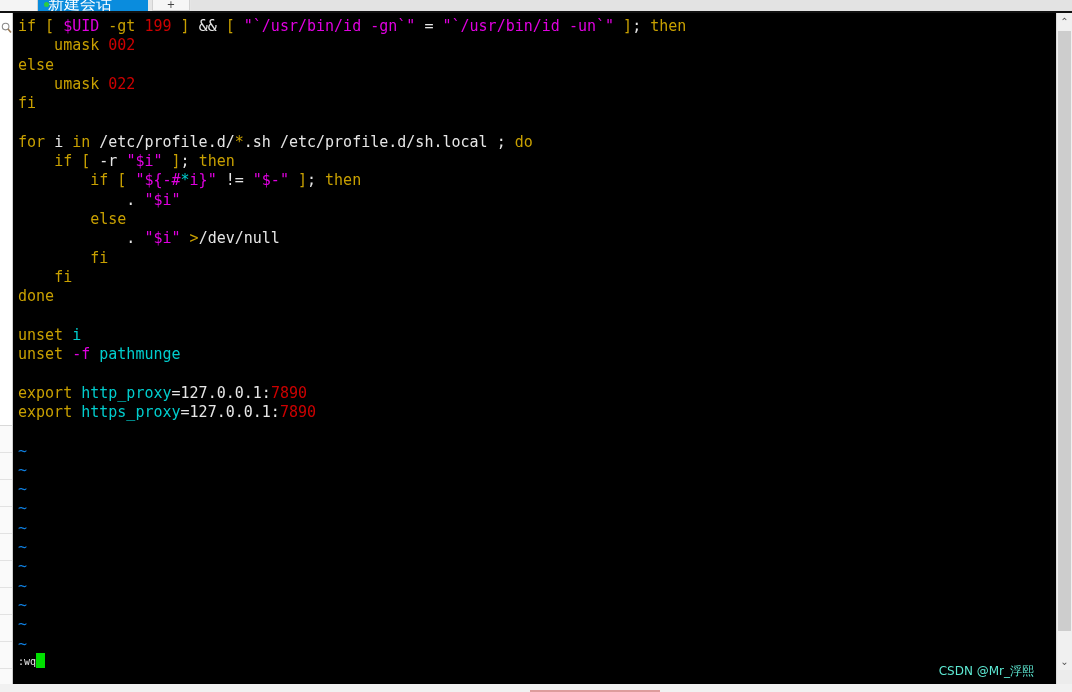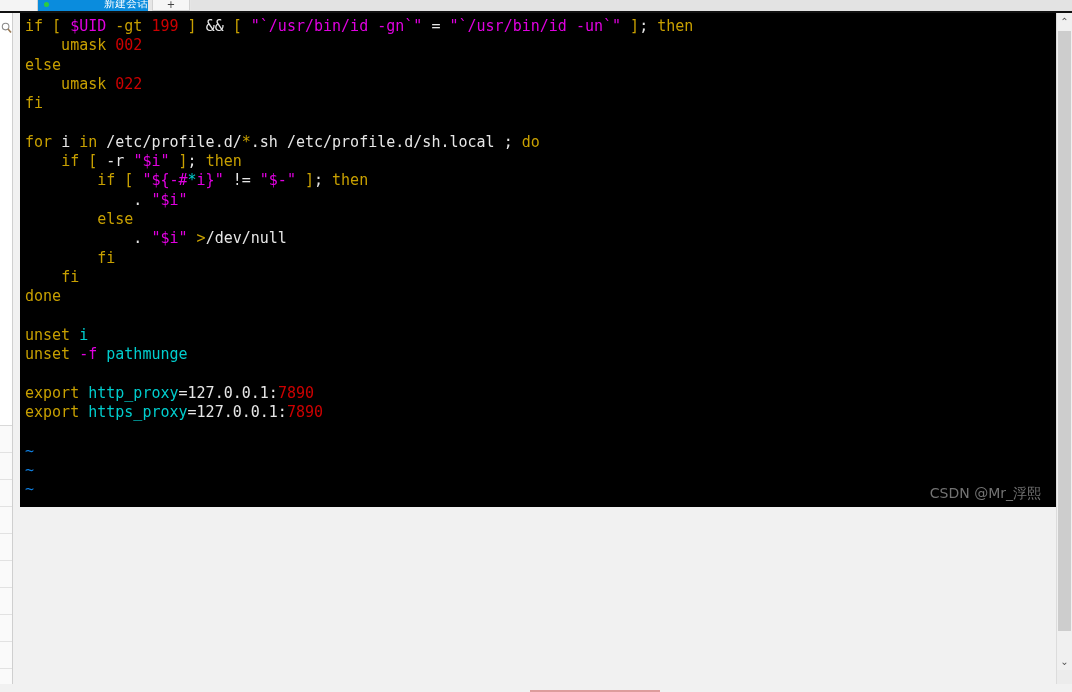--- a/index.html
+++ b/index.html
@@ -8,56 +8,56 @@
     width:1072px;height:692px;overflow:hidden;
     font-family:"DejaVu Sans Mono","Liberation Mono",monospace;
     -webkit-font-smoothing:none;
   }
   .app{position:relative;width:1072px;height:692px;background:#f1f1f1;overflow:hidden;}
 
   
   .tabstrip{position:absolute;left:0;top:0;width:1072px;height:11px;background:#e6e6e6;overflow:hidden;}
   .tabstrip .tabs-left{position:absolute;left:0;top:0;width:37px;height:11px;background:#f4f4f4;border-right:1px solid #d2d2d2;}
   .tab-active{position:absolute;left:38px;top:0;width:110px;height:11px;background:#0a8cdd;color:#ffffff;
-    font-family:"DejaVu Sans","Liberation Sans",sans-serif;font-size:11px;line-height:11px;
-    white-space:nowrap;overflow:hidden;text-align:right;}
+    font-family:"DejaVu Sans","Liberation Sans",sans-serif;font-size:16px;line-height:11px;
+    white-space:nowrap;overflow:hidden;text-align:left;}
   .tab-dot{position:absolute;left:44px;top:2px;width:5px;height:5px;border-radius:50%;background:#2ecc40;}
   .tab-label{display:block;padding-left:10px;position:relative;top:-2px;letter-spacing:0px;}
   .tab-new{position:absolute;left:152px;top:0px;width:38px;height:11px;background:#f6f6f6;
     border:1px solid #d2d2d2;border-top:none;box-sizing:border-box;
     color:#444;font-family:"DejaVu Sans","Liberation Sans",sans-serif;font-size:10px;line-height:9px;text-align:center;}
   .tabstrip-rest{position:absolute;left:191px;top:0;right:0;height:11px;background:#e3e3e3;}
   .tabstrip-underline{position:absolute;left:0;top:11px;width:1072px;height:2px;background:#111;}
 
   
   .sidepanel{position:absolute;left:0;top:13px;width:13px;height:679px;background:#ffffff;
     border-right:1px solid #cfcfcf;box-sizing:border-box;}
   .search-ico{position:absolute;left:1px;top:7px;width:11px;height:13px;}
   .panel-divider{position:absolute;left:0;top:412px;width:12px;height:1px;background:#d9d9d9;}
   .panel-rows{position:absolute;left:0;top:413px;width:12px;bottom:0;background:#fafafa;}
   .panel-row{height:27px;border-bottom:1px solid #e2e2e2;box-sizing:border-box;}
 
   
-  .terminal{position:absolute;left:20px;top:13px;width:1043px;height:494px;background:#000000;overflow:hidden;}
+  .terminal{position:absolute;left:13px;top:13px;width:1043px;height:671px;background:#000000;overflow:hidden;}
   .code{position:absolute;left:5px;top:4px;right:0;
     font-family:"DejaVu Sans Mono","Liberation Mono",monospace;
     font-size:15px;line-height:19.3px;white-space:pre;color:#d7d7d7;}
   .ln{display:block;height:19.3px;}
   .yel{color:#c8a000;}      
   .mag{color:#e000e0;}      
   .red{color:#cc0000;}      
   .cyn{color:#00cdcd;}      
   .wht{color:#e6e6e6;}      
   .til{color:#0f7fe0;}      
   .cmdline{position:absolute;left:5px;top:639px;color:#e6e6e6;font-size:10px;line-height:19.3px;
     font-family:"DejaVu Sans Mono","Liberation Mono",monospace;white-space:pre;}
   .cursor{display:inline-block;width:9px;height:15px;background:#00e000;vertical-align:-3px;}
 
   
-  .watermark{position:absolute;right:22px;bottom:4px;color:#737373;font-size:14px;
+  .watermark{position:absolute;right:22px;bottom:4px;color:#5eead4;font-size:12px;
     font-family:"DejaVu Sans","Liberation Sans",sans-serif;white-space:nowrap;}
 
   
   .scrollbar{position:absolute;right:0;top:13px;width:16px;height:679px;background:#f0f0f0;border-left:1px solid #dcdcdc;box-sizing:border-box;}
   .sb-arrow{position:absolute;left:0;width:15px;height:17px;color:#555;font-size:10px;line-height:17px;text-align:center;
     font-family:"DejaVu Sans","Liberation Sans",sans-serif;}
   .sb-up{top:0;}
   .sb-down{bottom:22px;}
   .sb-thumb{position:absolute;left:1px;top:18px;width:13px;height:600px;background:#cdcdcd;}
   .sb-bottom{position:absolute;left:0;bottom:0;width:15px;height:22px;background:#ececec;}

